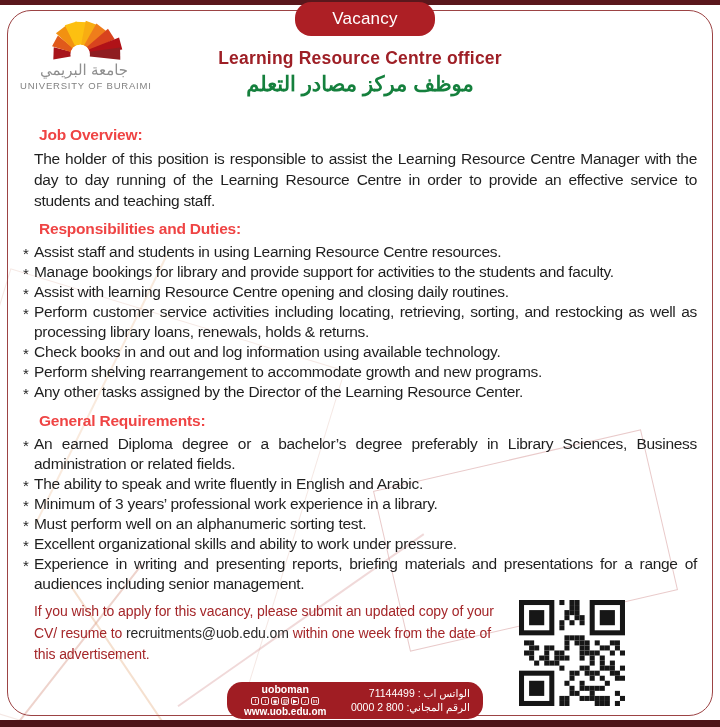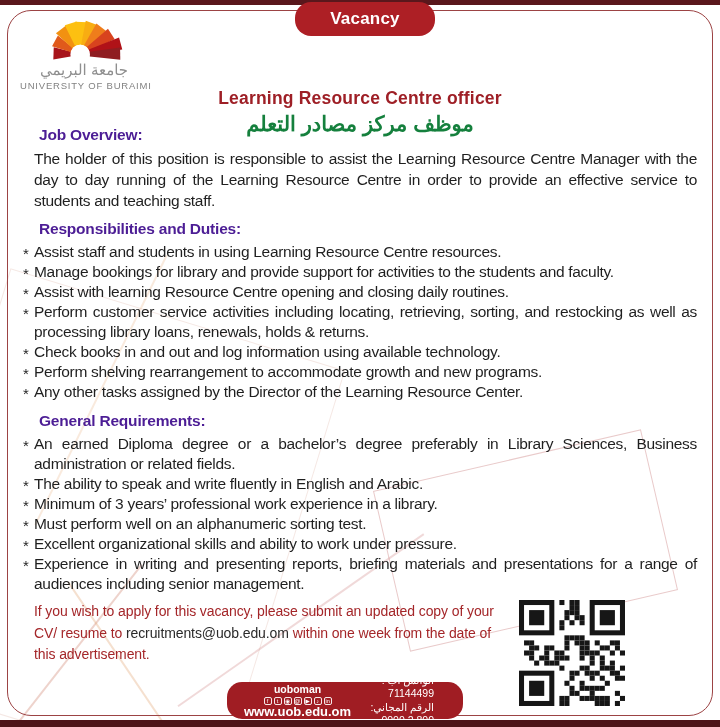--- a/index.html
+++ b/index.html
@@ -16,56 +16,56 @@
   }
   
   .wm { position:absolute; z-index:0; pointer-events:none; }
   .wm-rect { border:1px solid rgba(197,115,115,0.38); }
   .wm-line { background:rgba(205,130,110,0.35); }
 
   .vacancy-pill {
     position:absolute; left:295px; top:2px; width:140px; height:34px; z-index:4;
     background:#ad1f25; border-radius:16px; display:flex; align-items:center; justify-content:center;
   }
-  .vacancy-pill span { color:#fff; font-weight:bold; font-size:17px; letter-spacing:0.2px; }
+  .vacancy-pill span { color:#fff; font-weight:normal; font-size:17px; letter-spacing:0.2px; }
 
   .logo { position:absolute; left:20px; top:20px; width:128px; z-index:2; text-align:center; }
   .logo svg { display:block; margin:0 auto; }
   .logo-ar { font-size:15px; color:#8f8f8f; margin-top:1px; direction:rtl; letter-spacing:1px; }
   .logo-en { font-size:9.5px; color:#828282; letter-spacing:0.8px; margin-top:1px; white-space:nowrap; }
 
-  .titles { position:absolute; left:130px; top:48px; width:460px; text-align:center; z-index:2;margin-top:40px; }
+  .titles { position:absolute; left:130px; top:48px; width:460px; text-align:center; z-index:2; }
   .title-en { font-size:17.5px; font-weight:bold; color:#9e1f26; letter-spacing:0.2px; }
   .title-ar { font-size:21px; font-weight:bold; color:#15803d; direction:rtl; margin-top:3px; }
 
   .content { position:absolute; left:34px; top:126px; width:663px; z-index:2;
     color:#1f1f1f; font-size:15.5px; letter-spacing:-0.3px; }
-  .sec-head { color:#4c1d95; font-weight:bold; font-size:15.5px; margin:0 0 4px 5px; letter-spacing:-0.2px; }
+  .sec-head { color:#ef4444; font-weight:bold; font-size:15.5px; margin:0 0 4px 5px; letter-spacing:-0.2px; }
   .overview-body { line-height:21px; text-align:justify; margin-bottom:9px; }
   .blist { margin-left:-11px; margin-bottom:10px; }
   .li { position:relative; padding-left:11px; line-height:20px; text-align:justify; }
   .ast { position:absolute; left:0; top:2px; font-size:15px; color:#1f1f1f; }
 
   .apply-note { position:absolute; left:34px; top:601px; width:470px; z-index:2;
     color:#a42629; font-size:14px; line-height:21.5px; letter-spacing:-0.1px; }
   .apply-note .email { color:#2a2a2a; }
 
   .qr { position:absolute; left:519px; top:600px; width:106px; height:106px; z-index:2; background:#fff; }
 
   .footer-pill {
-    position:absolute; left:227px; top:682px; width:236px; height:37px; z-index:5;
+    position:absolute; left:227px; top:682px; width:256px; height:37px; z-index:5;
     background:#a01d23; border-radius:15px; display:flex; align-items:center;
-    padding:0 29px 0 17px; color:#fff;
+    padding:0 13px 0 17px; color:#fff;
   }
   .f-left { display:flex; flex-direction:column; align-items:center; line-height:11px; }
   .f-handle { font-size:10.5px; font-weight:bold; }
   .f-icons { display:flex; gap:2px; margin:1.5px 0; }
   .f-icon { width:8px; height:8px; border:0.8px solid rgba(255,255,255,0.9); border-radius:2px;
     font-size:5.5px; line-height:7px; text-align:center; color:#fff; }
-  .f-site { font-size:13px; font-weight:bold; }
+  .f-site { font-size:10px; font-weight:bold; }
   .f-right { margin-left:auto; text-align:right; direction:rtl; font-size:10.5px;
     line-height:13.5px; font-weight:normal; }
 </style>
 </head>
 <body>
 
 <div class="page">
 
   <div class="top-bar"></div>
   <div class="frame"></div>

